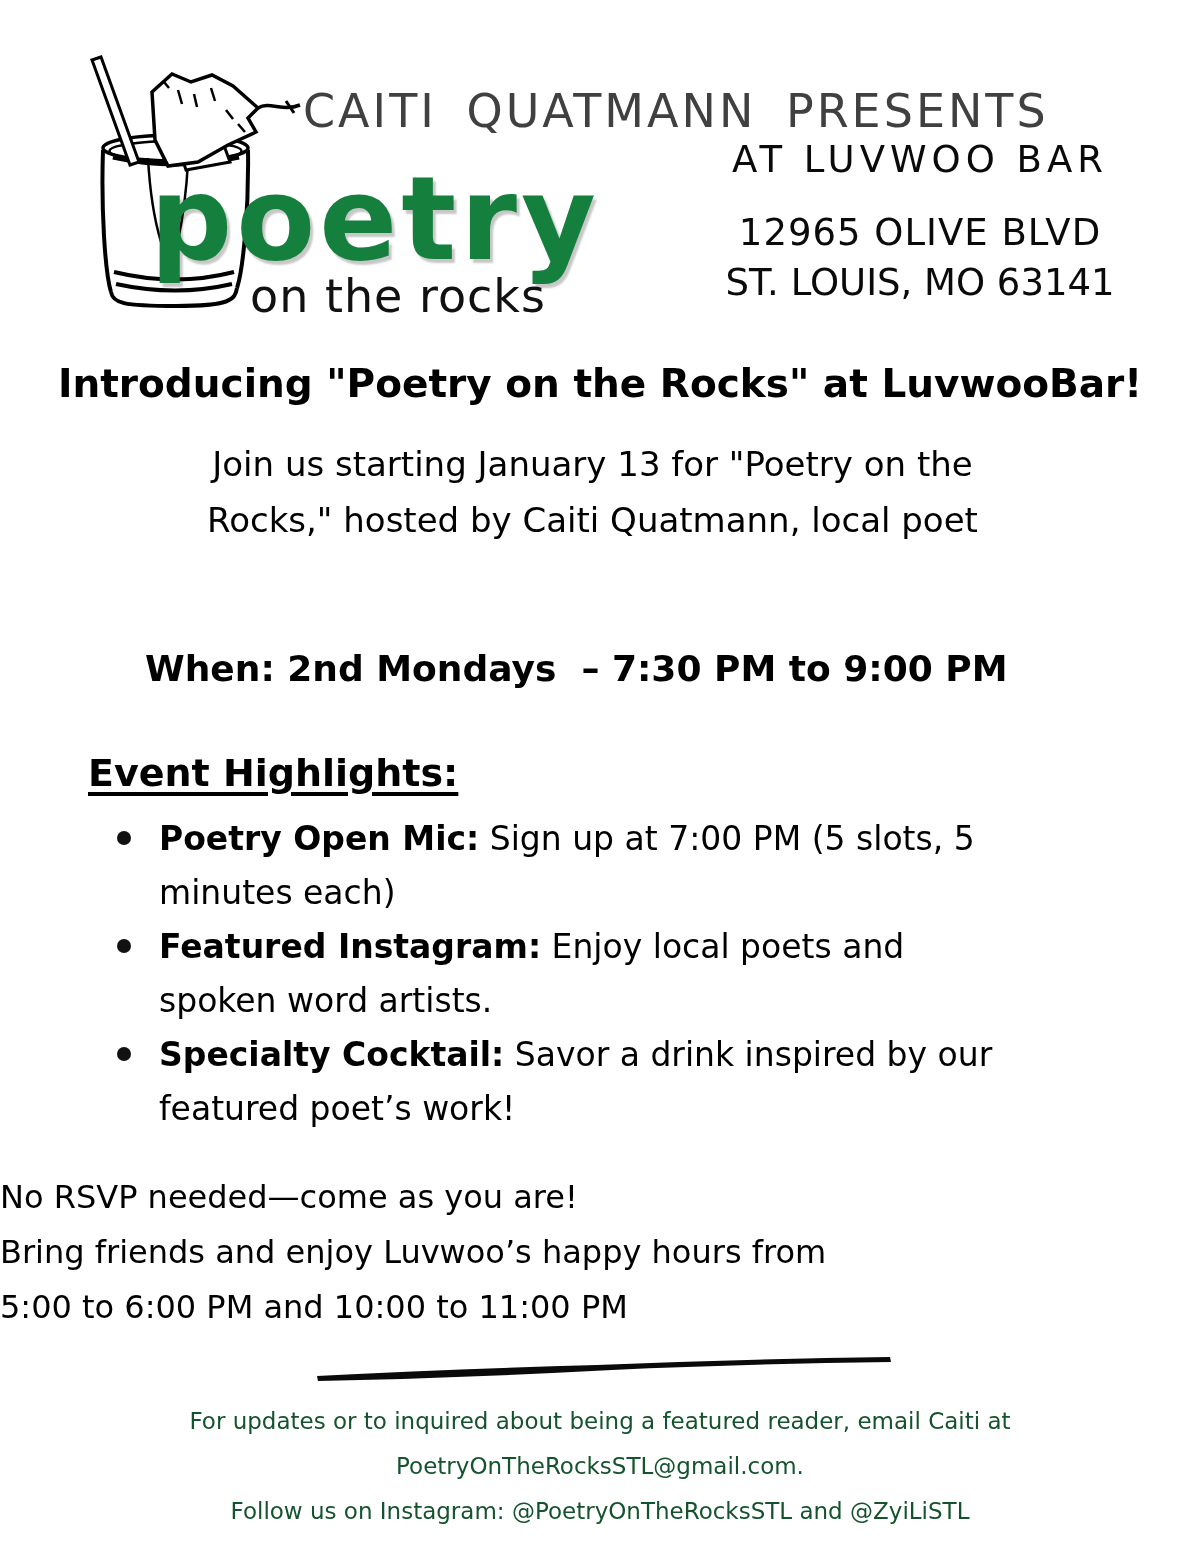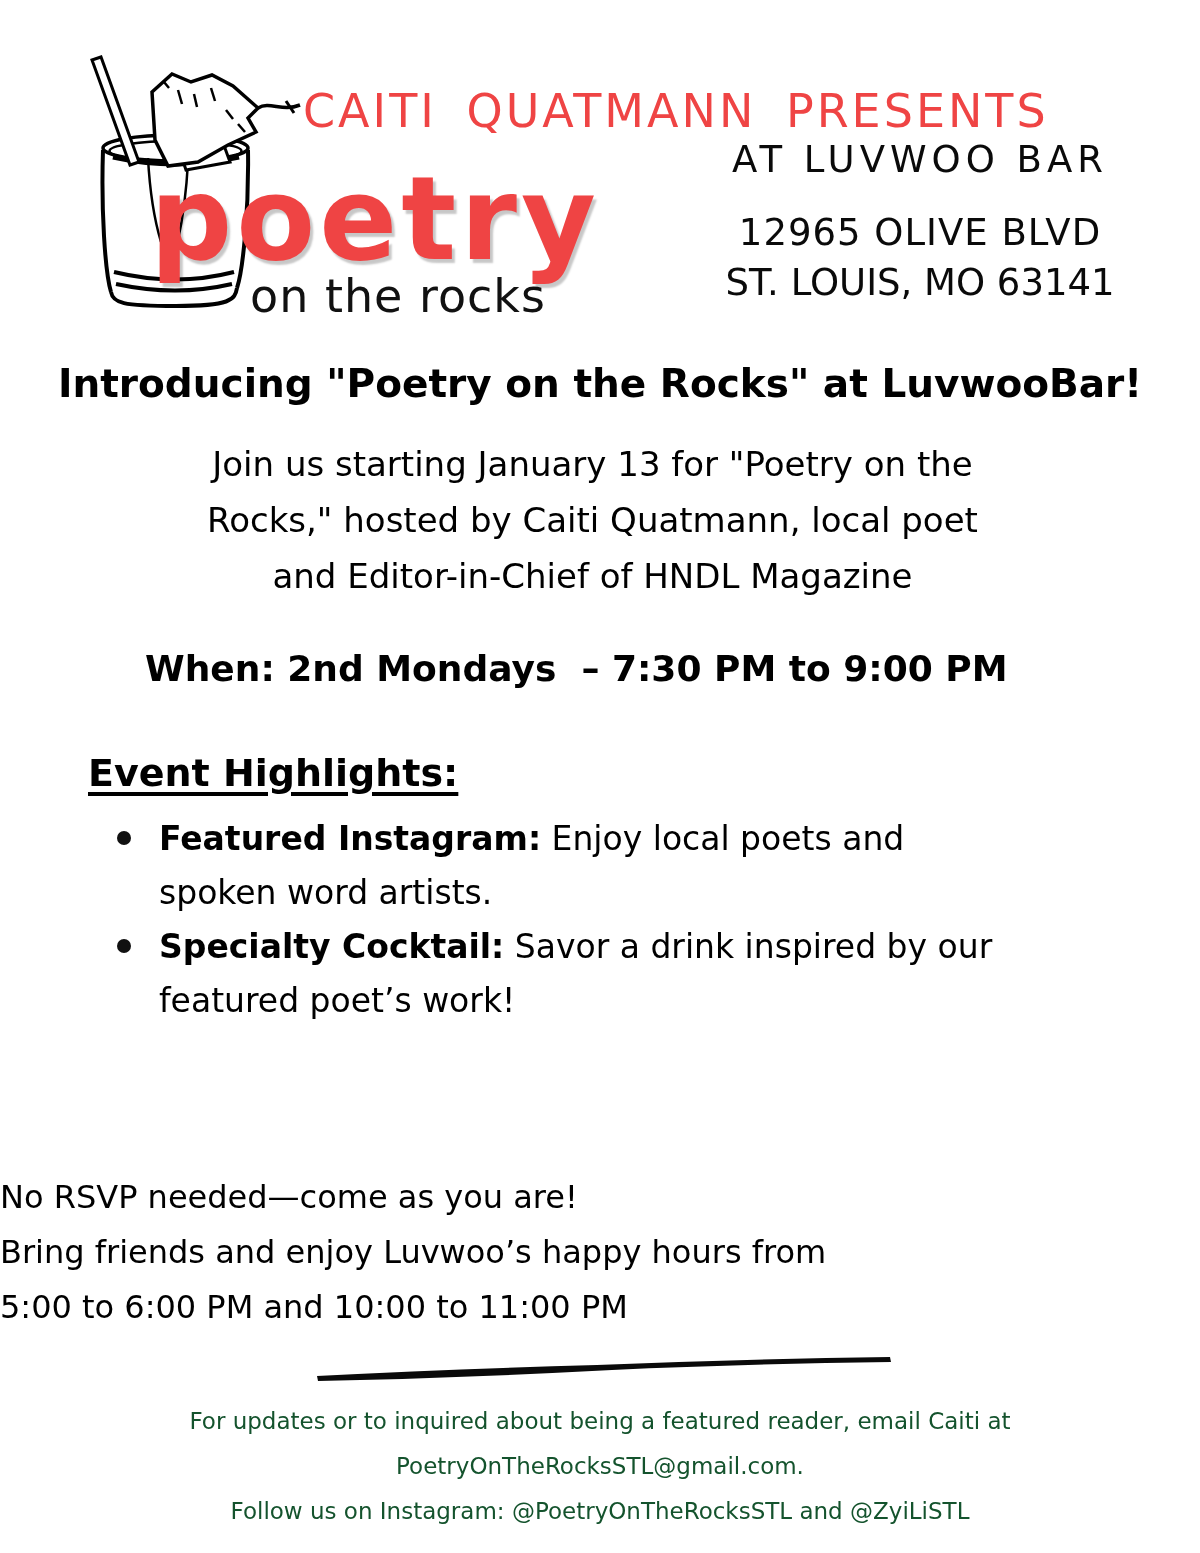--- a/index.html
+++ b/index.html
@@ -9,27 +9,27 @@
     font-family:"DejaVu Sans", sans-serif;
     color:#000;
     overflow:hidden;
   }
   .flyer{position:relative;width:1200px;height:1553px;background:#fff;}
 
   
   .presents{
     position:absolute;left:303px;top:84px;
     font-size:46px;letter-spacing:3px;word-spacing:12px;
-    white-space:pre;color:#ef4444;
+    white-space:pre;color:#404040;
   }
   .logo-glass{position:absolute;left:60px;top:50px;width:280px;height:270px;z-index:1;}
   .logo-word{
     position:absolute;left:150px;top:162px;z-index:3;
     font-size:115px;font-weight:bold;letter-spacing:4px;line-height:1;
-    color:#ef4444;text-shadow:3px 4px 2px rgba(0,0,0,0.22);
+    color:#15803d;text-shadow:3px 4px 2px rgba(0,0,0,0.22);
   }
   .logo-tagline{
     position:absolute;left:250px;top:273px;z-index:3;
     font-size:46px;line-height:1;color:#111;letter-spacing:1px;
   }
   .address{
     position:absolute;left:690px;top:135px;width:460px;
     text-align:center;font-size:37px;line-height:50px;color:#0a0a0a;
   }
   .address .l1{letter-spacing:5px;}
@@ -131,27 +131,31 @@
   <div class="address">
     <div class="l1">AT LUVWOO BAR</div>
     <div class="l2">12965 OLIVE BLVD</div>
     <div class="l3">ST. LOUIS, MO 63141</div>
   </div>
 
   <div class="intro-heading">Introducing "Poetry on the Rocks" at LuvwooBar!</div>
   <div class="intro-para">
     <div>Join us starting January 13 for "Poetry on the</div>
     <div>Rocks," hosted by Caiti Quatmann, local poet</div>
-    <div>and Editor-in-Chief of HNDL Magazine</div>
   </div>
 
   <div class="when">When: 2nd Mondays  – 7:30 PM to 9:00 PM</div>
 
   <div class="hl-head">Event Highlights:</div>
   <ul class="bullets">
+    <li>
+      <span class="dot"></span>
+      <div><span class="b">Poetry Open Mic:</span><span> Sign up at 7:00 PM (5 slots, 5</span></div>
+      <div>minutes each)</div>
+    </li>
     <li>
       <span class="dot"></span>
       <div><span class="b">Featured Instagram:</span><span> Enjoy local poets and</span></div>
       <div>spoken word artists.</div>
     </li>
     <li>
       <span class="dot"></span>
       <div><span class="b">Specialty Cocktail:</span><span> Savor a drink inspired by our</span></div>
       <div>featured poet’s work!</div>
     </li>

